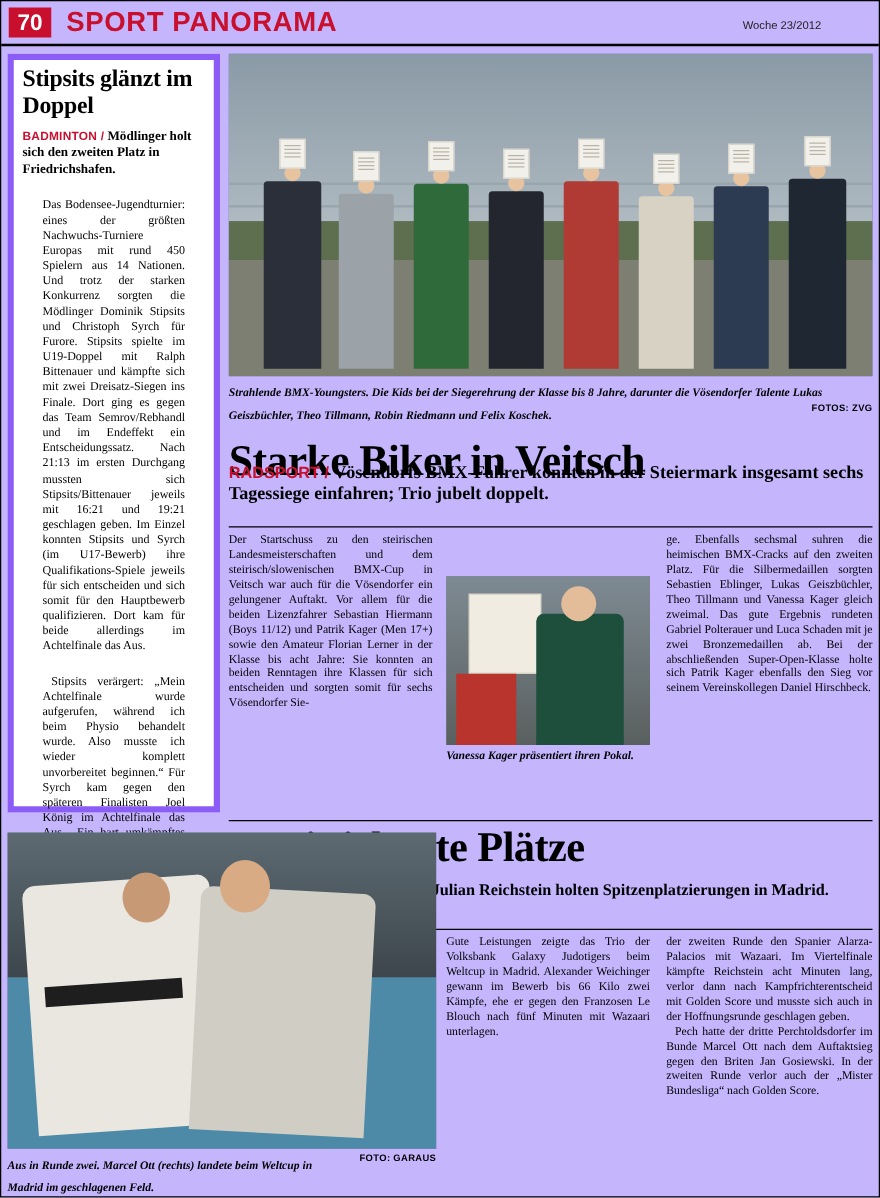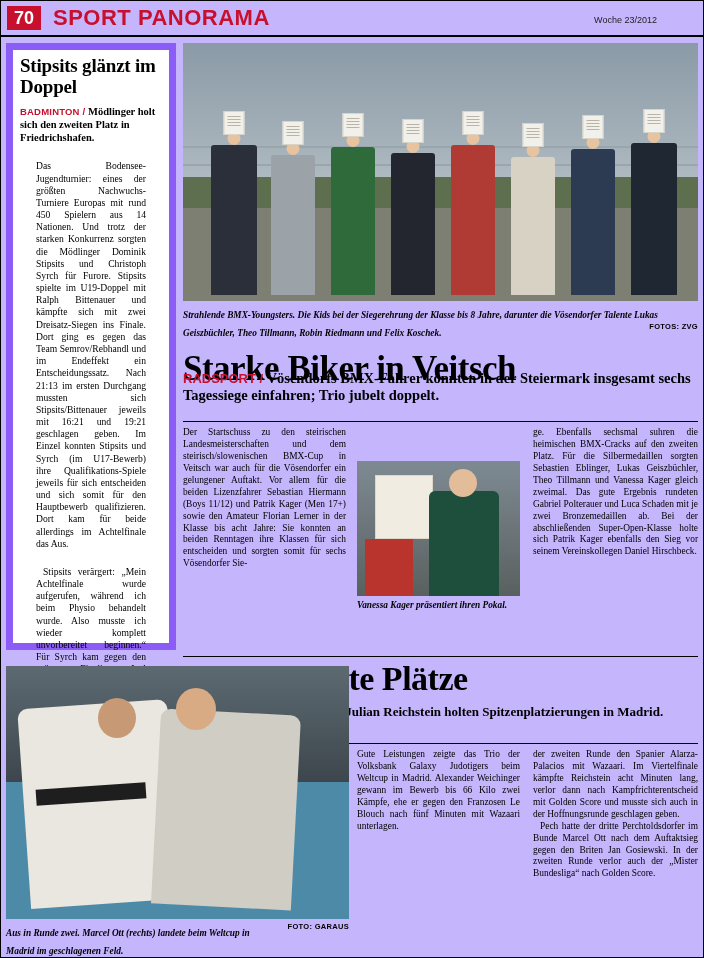--- a/index.html
+++ b/index.html
@@ -71,21 +71,21 @@
     color: #c8102e;
     margin-top: 36px;
   }
 
   
   .left-box {
     position: absolute;
     left: 5px; top: 42px;
     width: 170px;
     height: 607px;
-    border: 7px solid #8b5cf6;
+    border: 5px solid #8b5cf6;
     box-sizing: border-box;
     padding: 6px 7px;
     background: #fff;
   }
   .left-box h1 {
     margin: 0 0 8px 0;
     font-family: "Liberation Serif", serif;
     font-size: 19px;
     font-weight: bold;
     line-height: 1.08;

